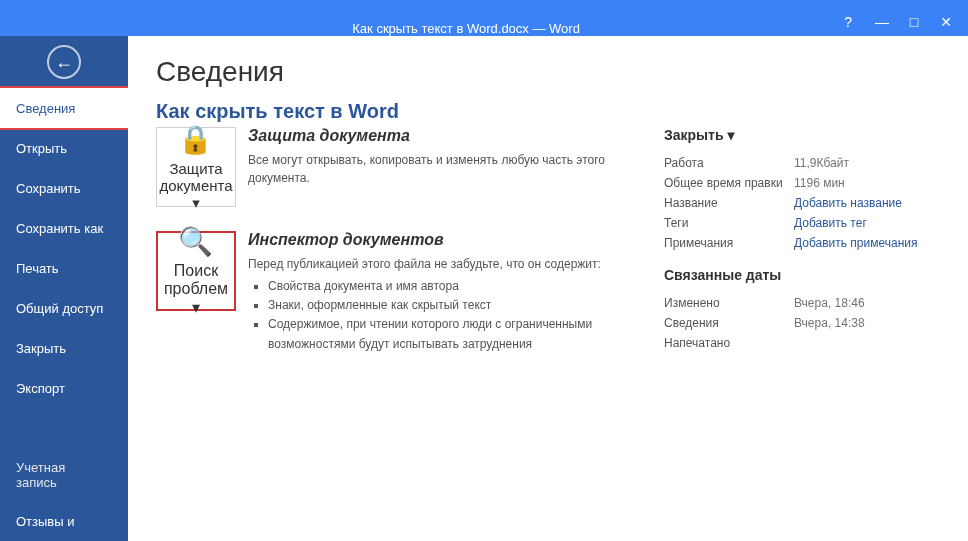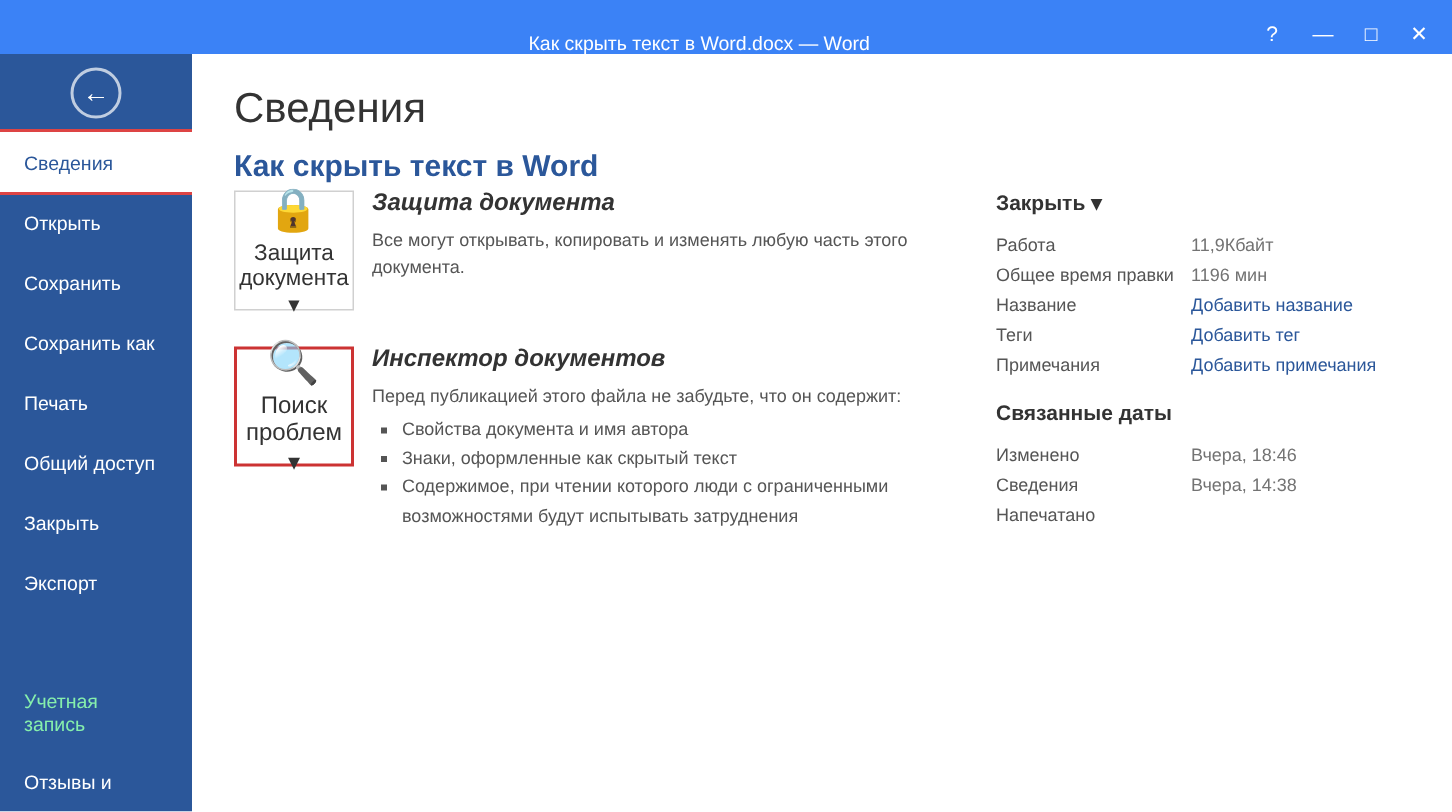--- a/index.html
+++ b/index.html
@@ -60,21 +60,21 @@
     .sidebar-item.active {
       background: #fff;
       color: #2b579a;
       outline: 2px solid #d44;
     }
     .sidebar-spacer { flex: 1; }
     .sidebar-item-multiline {
       height: 52px;
       display: flex; align-items: center;
       padding: 0 16px;
-      color: #86efac;
+      color: #e5e5e5;
       font-size: 13px;
       cursor: pointer;
     }
 
     
     .content {
       flex: 1;
       background: #fff;
       display: flex;
       flex-direction: column;

